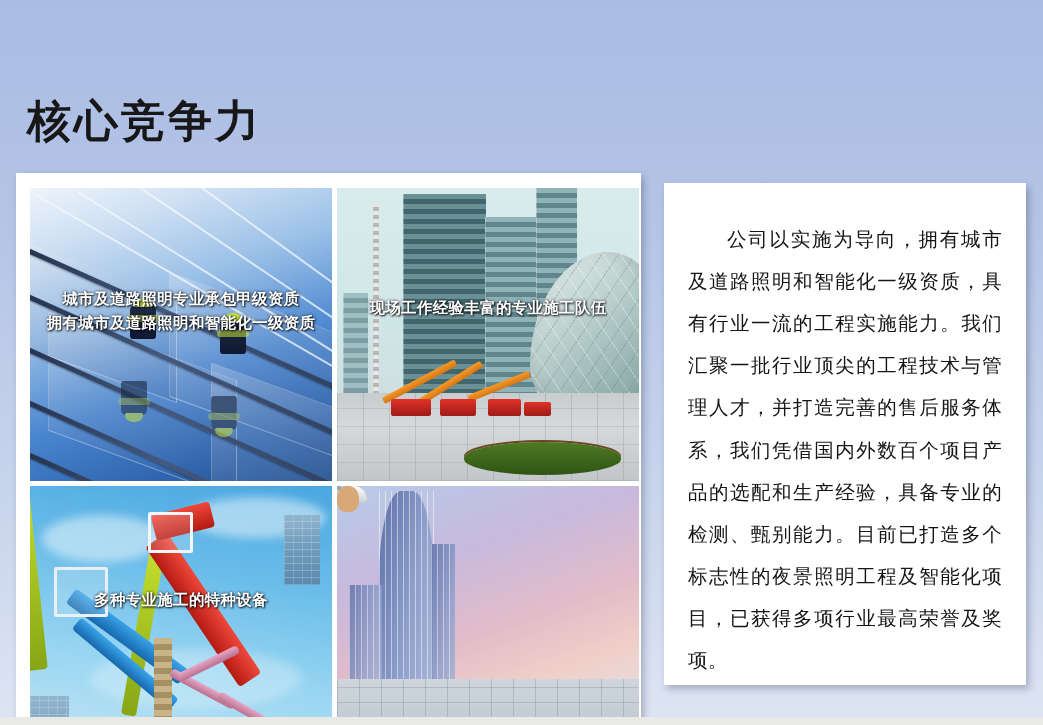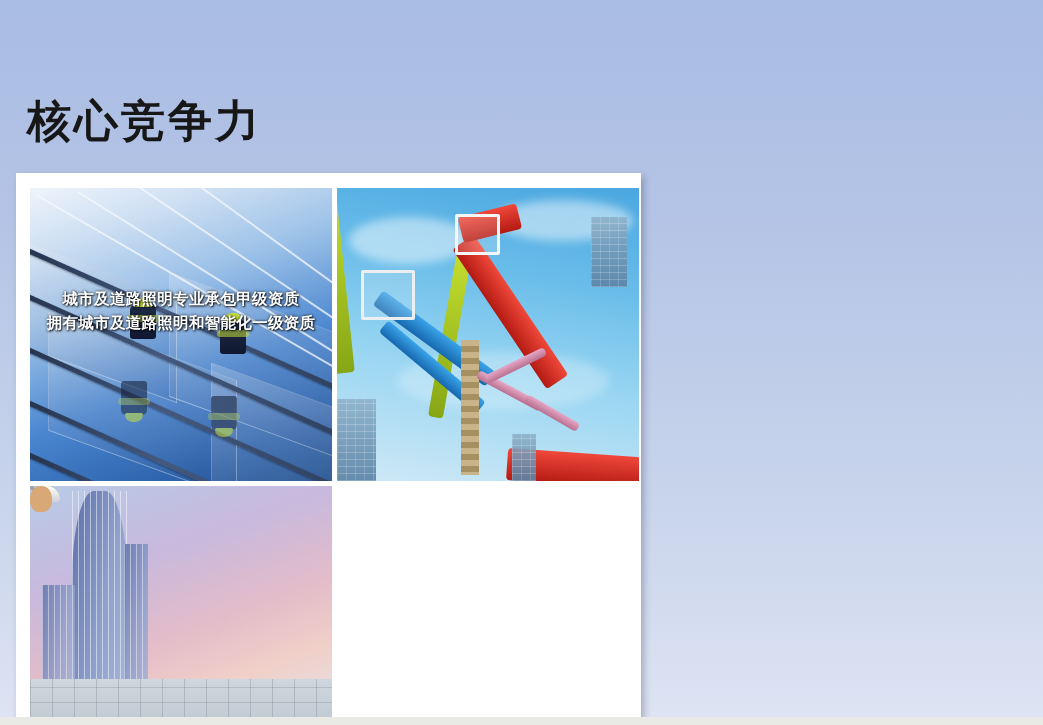--- a/index.html
+++ b/index.html
@@ -460,20 +460,43 @@
           <div class="tl-worker" style="left:63%;top:45%"></div>
           <div class="tl-worker" style="left:30%;top:66%;opacity:.55;transform:scaleY(-1)"></div>
           <div class="tl-worker" style="left:60%;top:71%;opacity:.55;transform:scaleY(-1)"></div>
         </div>
         <div class="tile-caption cap-tl">
           <div>城市及道路照明专业承包甲级资质</div>
           <div>拥有城市及道路照明和智能化一级资质</div>
         </div>
       </div>
 
+      <div class="tile">
+        <div class="art">
+          <div class="tr-sky"></div>
+          <div class="tr-tower dark" style="left:22%;top:2%;width:27%;height:74%"></div>
+          <div class="tr-tower" style="left:49%;top:10%;width:17%;height:66%"></div>
+          <div class="tr-tower" style="left:66%;top:0%;width:13%;height:40%"></div>
+          <div class="tr-tower" style="left:2%;top:36%;width:8%;height:40%;opacity:.75"></div>
+          <div class="tr-mast" style="left:12%;top:5%;height:68%"></div>
+          <div class="tr-dome" style="left:64%;top:22%;width:48%;height:58%"></div>
+          <div class="tr-ground" style="height:30%"></div>
+          <div class="tr-grass" style="left:42%;bottom:2%;width:52%;height:11%"></div>
+          <div class="tr-crane" style="left:16%;bottom:26%;width:27%;transform:rotate(-28deg)"></div>
+          <div class="tr-crane" style="left:27%;bottom:25%;width:25%;transform:rotate(-32deg)"></div>
+          <div class="tr-crane" style="left:44%;bottom:27%;width:22%;transform:rotate(-22deg)"></div>
+          <div class="tr-machine" style="left:18%;bottom:22%;width:13%;height:6%"></div>
+          <div class="tr-machine" style="left:34%;bottom:22%;width:12%;height:6%"></div>
+          <div class="tr-machine" style="left:50%;bottom:22%;width:11%;height:6%"></div>
+          <div class="tr-machine" style="left:62%;bottom:22%;width:9%;height:5%"></div>
+        </div>
+        <div class="tile-caption cap-tr">
+          <div>现场工作经验丰富的专业施工队伍</div>
+        </div>
+      </div>
 
       <div class="tile">
         <div class="art">
           <div class="bl-sky"></div>
           <div class="bl-cloud" style="left:4%;top:10%;width:40%;height:16%"></div>
           <div class="bl-cloud" style="left:52%;top:4%;width:46%;height:14%"></div>
           <div class="bl-cloud" style="left:20%;top:56%;width:70%;height:20%;opacity:.55"></div>
           <div class="bl-arm green" style="left:-4%;top:2%;width:10%;height:62%;transform:rotate(-6deg)"></div>
           <div class="bl-arm green" style="left:30%;top:22%;width:5%;height:56%;transform:rotate(10deg)"></div>
           <div class="bl-arm blue" style="left:12%;top:34%;width:46%;height:6%;transform:rotate(36deg)"></div>
@@ -484,20 +507,23 @@
           <div class="bl-basket" style="left:39%;top:9%;width:13%;height:12%;border-color:#f4f6f8"></div>
           <div class="bl-arm red" style="left:56%;bottom:0%;width:44%;height:11%;transform:rotate(4deg)"></div>
           <div class="bl-core" style="left:41%;top:52%;width:6%;height:46%"></div>
           <div class="bl-arm pink" style="left:46%;top:62%;width:24%;height:3%;transform:rotate(28deg)"></div>
           <div class="bl-arm pink" style="left:50%;top:64%;width:22%;height:3%;transform:rotate(-26deg)"></div>
           <div class="bl-arm pink" style="left:62%;top:70%;width:20%;height:3%;transform:rotate(30deg)"></div>
           <div class="bl-build" style="left:0%;bottom:0%;width:13%;height:28%"></div>
           <div class="bl-build" style="left:84%;top:10%;width:12%;height:24%"></div>
           <div class="bl-build" style="left:58%;bottom:0%;width:8%;height:16%"></div>
         </div>
+        <div class="tile-caption cap-bl">
+          <div>多种专业施工的特种设备</div>
+        </div>
       </div>
 
       <div class="tile">
         <div class="art">
           <div class="br-sky"></div>
           <div class="br-tower" style="left:14%;top:2%;width:18%;height:76%;border-radius:40% 40% 0 0"></div>
           <div class="br-tower" style="left:4%;top:34%;width:11%;height:44%;opacity:.8"></div>
           <div class="br-tower" style="left:31%;top:20%;width:8%;height:58%;opacity:.85"></div>
           <div class="br-plaza" style="height:34%"></div>
 
@@ -518,15 +544,18 @@
             <div class="p-pants" style="left:53%;top:73%;width:18%;height:27%"></div>
             <div class="p-tablet" style="left:47%;top:60%;width:15%;height:12%;transform:rotate(-12deg)"></div>
           </div>
         </div>
 
       </div>
 
     </div>
   </div>
 
+  <div class="right-card">
+    <p>公司以实施为导向，拥有城市及道路照明和智能化一级资质，具有行业一流的工程实施能力。我们汇聚一批行业顶尖的工程技术与管理人才，并打造完善的售后服务体系，我们凭借国内外数百个项目产品的选配和生产经验，具备专业的检测、甄别能力。目前已打造多个标志性的夜景照明工程及智能化项目，已获得多项行业最高荣誉及奖项。</p>
+  </div>
 
   <div class="bottom-strip"></div>
 </div>
 
 </body></html>

